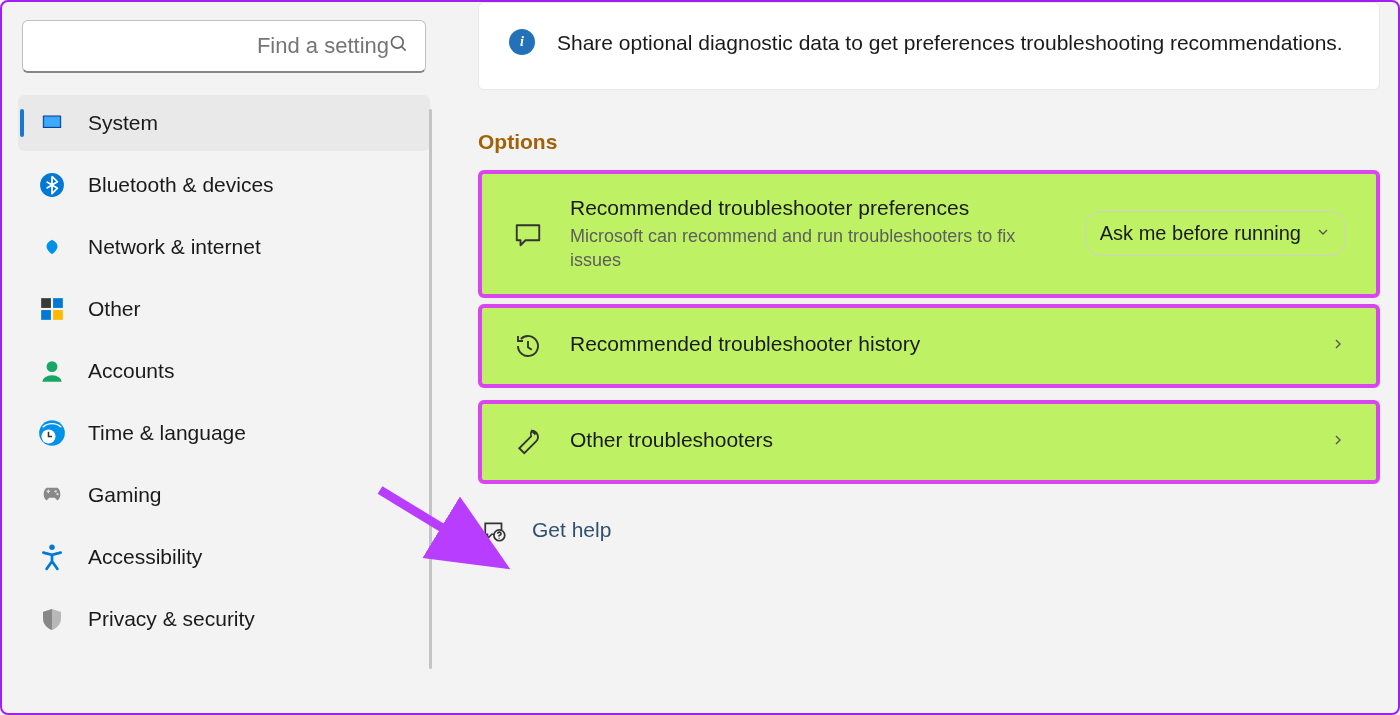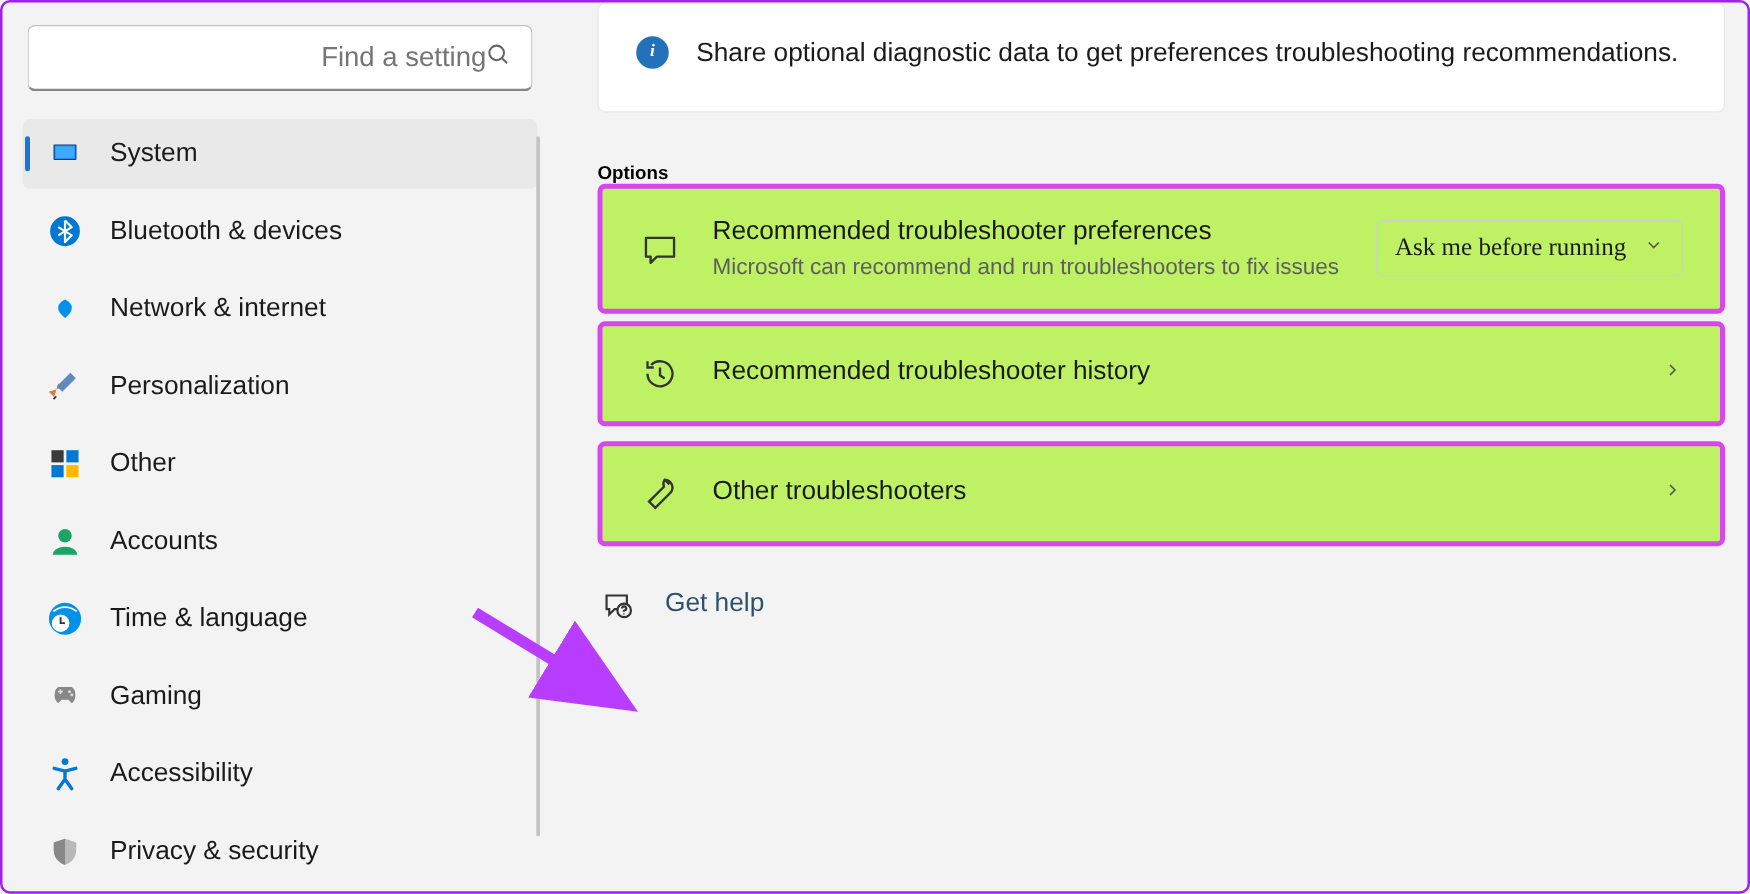--- a/index.html
+++ b/index.html
@@ -119,23 +119,24 @@
   line-height: 1.5;
 }
 .info-link {
   display: block;
   margin-top: 28px;
   color: #30506e;
   font-size: 21px;
   cursor: pointer;
 }
 .section-title {
-  font-size: 15px;
+  font-size: 21px;
   font-weight: 600;
-  color: #000000;
+  color: #a16207;
+  margin-bottom: 16px;
 }
 .option-card {
   background: #bef264;
   border: 4px solid #d946ef;
   border-radius: 6px;
   padding: 22px 30px;
   margin-bottom: 6px;
   display: flex;
   align-items: center;
   gap: 26px;
@@ -148,29 +149,28 @@
   align-items: center;
   justify-content: center;
   flex-shrink: 0;
 }
 .option-icon svg { width: 30px; height: 30px; fill: none; stroke: #333; stroke-width: 1.5; }
 .option-body { flex: 1; }
 .option-title { font-size: 21px; color: #1a1a1a; margin-bottom: 4px; }
 .option-sub { font-size: 18px; color: #5e5e5e; line-height: 1.35; }
 .dropdown {
   border: 1px solid #cfcfcf;
-  border-radius: 5px;
+  border-radius: 16px;
   padding: 10px 14px;
   display: flex;
   align-items: center;
   gap: 14px;
   font-size: 20px;
   color: #1a1a1a;
   cursor: pointer;
-  font-family: Liberation Serif, serif;
 }
 .chevron svg { width: 16px; height: 16px; stroke: #555; stroke-width: 2; fill: none; }
 .spacer-card { margin-top: 12px; margin-bottom: 12px; }
 .help-row {
   display: flex;
   gap: 22px;
   padding: 14px 4px;
   margin-top: 20px;
 }
 .help-row .icon { width: 28px; height: 28px; }
@@ -214,30 +214,20 @@
         </span>
         <span>Bluetooth &amp; devices</span>
       </div>
       <div class="nav-item">
         <span class="nav-icon">
           <svg viewBox="0 0 24 24" width="28" height="22">
             <path d="M12 20 C4 14 4 8 12 4 C20 8 20 14 12 20 z" fill="#0091ea"></path>
           </svg>
         </span>
         <span>Network &amp; internet</span>
-      </div>
-      <div class="nav-item">
-        <span class="nav-icon">
-          <svg viewBox="0 0 24 24" width="26" height="26">
-            <path d="M4 20 l3-10 3 3-10 3z" fill="#d97b3c"></path>
-            <path d="M6 12 l10-10 4 4-10 10z" fill="#5b8bbf"></path>
-            <path d="M3 21 l2-2 1 1-2 2z" fill="#333"></path>
-          </svg>
-        </span>
-        <span>Personalization</span>
       </div>
       <div class="nav-item">
         <span class="nav-icon">
           <svg viewBox="0 0 24 24" width="26" height="26">
             <rect x="2" y="2" width="9" height="9" fill="#3a3a3a"></rect>
             <rect x="13" y="2" width="9" height="9" fill="#0078d4"></rect>
             <rect x="2" y="13" width="9" height="9" fill="#0078d4"></rect>
             <rect x="13" y="13" width="9" height="9" fill="#ffb900"></rect>
           </svg>
         </span>

